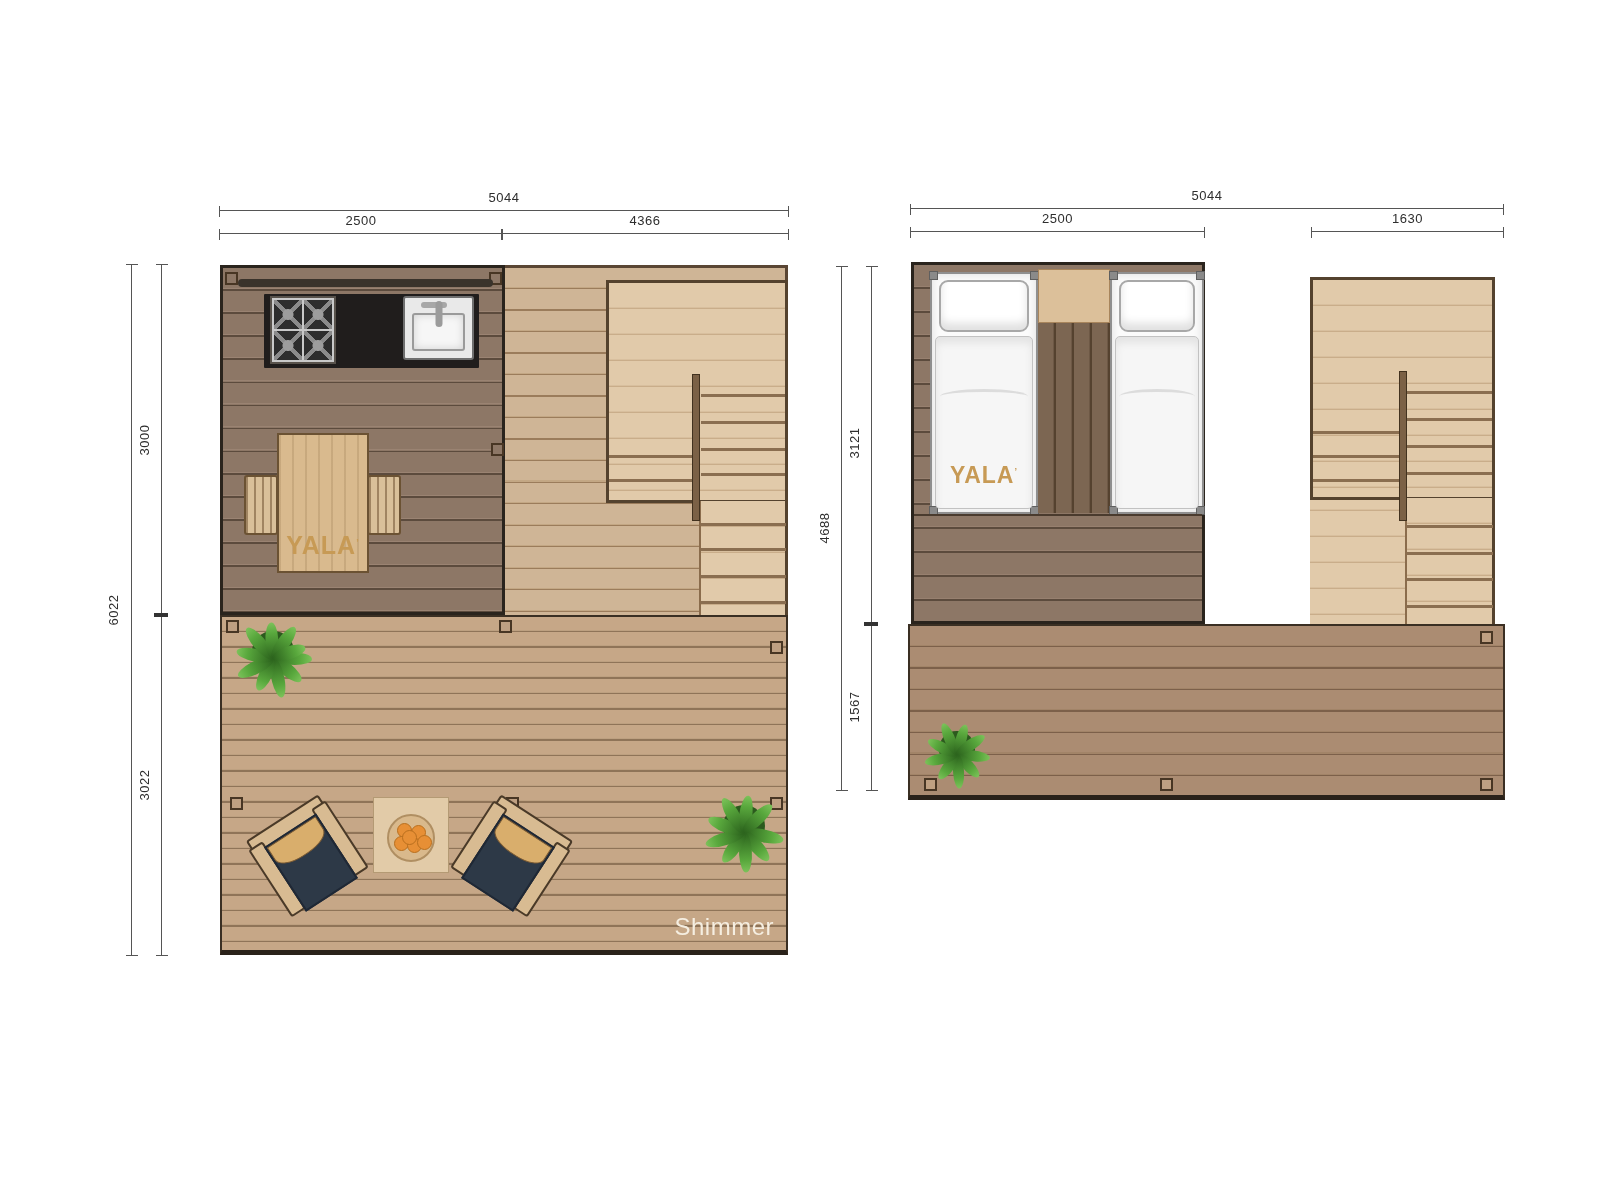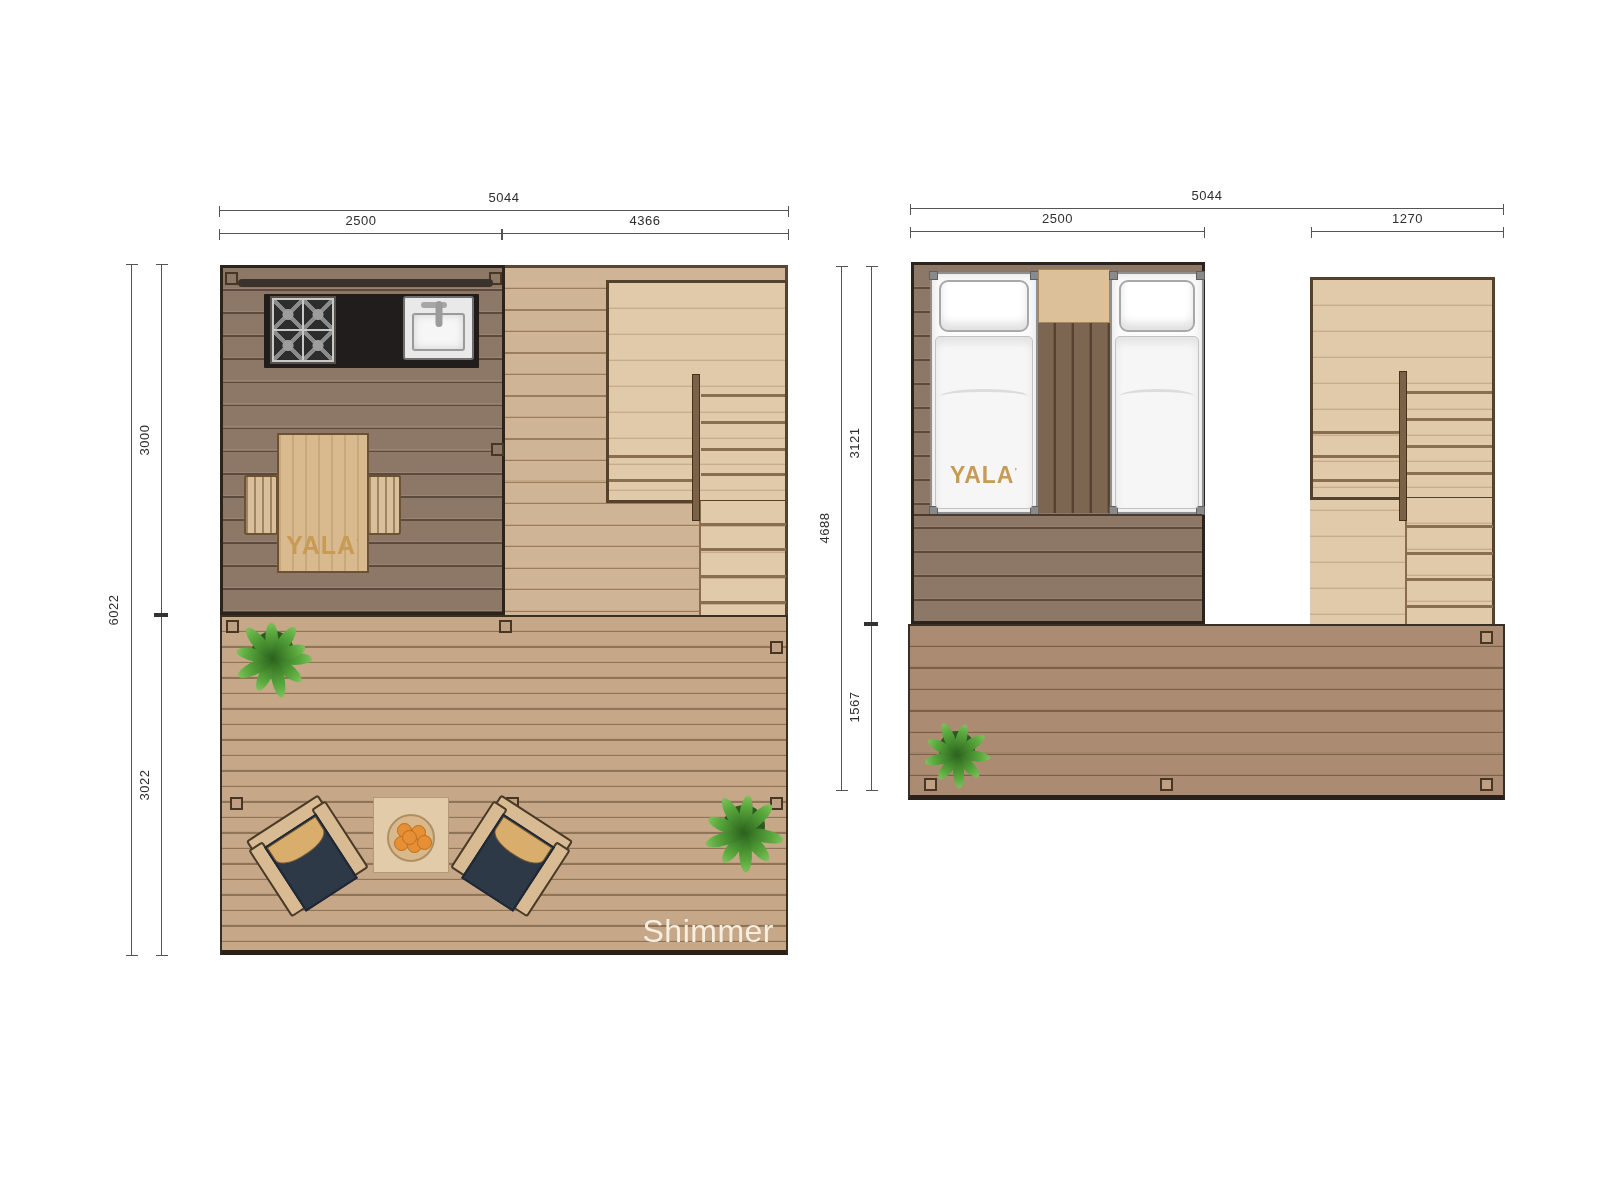--- a/index.html
+++ b/index.html
@@ -75,21 +75,21 @@
        box-shadow:inset 0 0 10px rgba(0,0,0,.12);}
   .pillow{position:absolute;left:7px;right:7px;top:6px;height:52px;background:#fff;border:2px solid #a8a8a8;border-radius:9px;
        box-shadow:inset 0 -7px 9px rgba(0,0,0,.12);box-sizing:border-box;}
   .duvet{position:absolute;left:3px;right:3px;top:62px;bottom:3px;background:#f6f6f6;border:1px solid #c2c2c2;border-radius:5px;
        box-shadow:inset 0 6px 8px rgba(0,0,0,.08);}
   .fold{position:absolute;left:4%;right:4%;top:52px;height:12px;border-top:3px solid #dcdcdc;border-radius:50%;}
   .post{position:absolute;width:9px;height:9px;background:#8a8a8a;border:1px solid #5f5f5f;box-sizing:border-box;}
   .midpanel{position:absolute;background:#dcc09a;border:1px solid #a8855c;box-sizing:border-box;}
   .midstrip{position:absolute;background:repeating-linear-gradient(90deg,#7c6652 0 15px,#6d5845 15px 16px,#55422f 16px 18px);}
   .bedfloorline{position:absolute;background:#4a3b2e;}
-  .model{position:absolute;color:#f5eee1;font-size:32px;letter-spacing:.5px;}
+  .model{position:absolute;color:#f5eee1;font-size:24px;letter-spacing:.5px;}
 </style>
 </head>
 <body>
 
 <div class="canvas">
 
   <section>
 
     <div class="dimh" style="left:207px;top:210px;width:568px;"></div>
     <div class="dl" style="left:207px;width:568px;top:190px;">5044</div>
@@ -209,21 +209,21 @@
     </div>
   </section>
 
   <section>
 
     <div class="dimh" style="left:898px;top:208px;width:592px;"></div>
     <div class="dl" style="left:898px;width:592px;top:188px;">5044</div>
     <div class="dimh" style="left:898px;top:231px;width:293px;"></div>
     <div class="dl" style="left:898px;width:293px;top:211px;">2500</div>
     <div class="dimh" style="left:1299px;top:231px;width:191px;"></div>
-    <div class="dl" style="left:1299px;width:191px;top:211px;">1270</div>
+    <div class="dl" style="left:1299px;width:191px;top:211px;">1630</div>
 
     <div class="dimv" style="left:828px;top:267px;height:523px;"></div>
     <div class="vl" style="left:811px;top:528px;">4688</div>
     <div class="dimv" style="left:858px;top:267px;height:357px;"></div>
     <div class="vl" style="left:841px;top:443px;">3121</div>
     <div class="dimv" style="left:858px;top:624px;height:166px;"></div>
     <div class="vl" style="left:841px;top:707px;">1567</div>
     <div class="blob" style="left:851px;top:622px;width:14px;height:4px;"></div>
 
     <div class="bedroom" style="left:898px;top:262px;width:294px;height:362px;">

